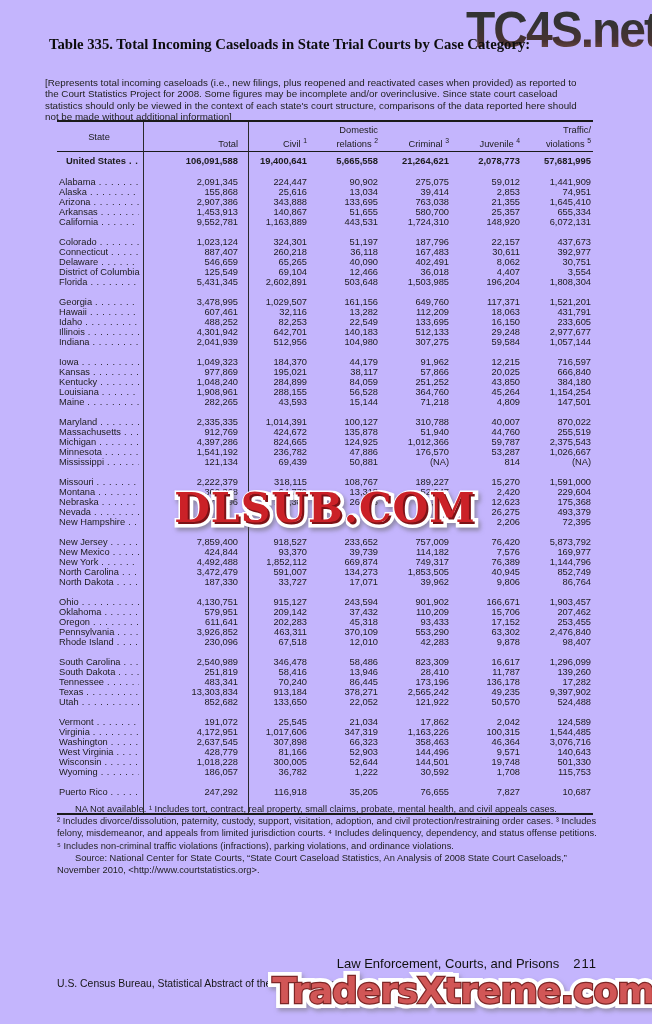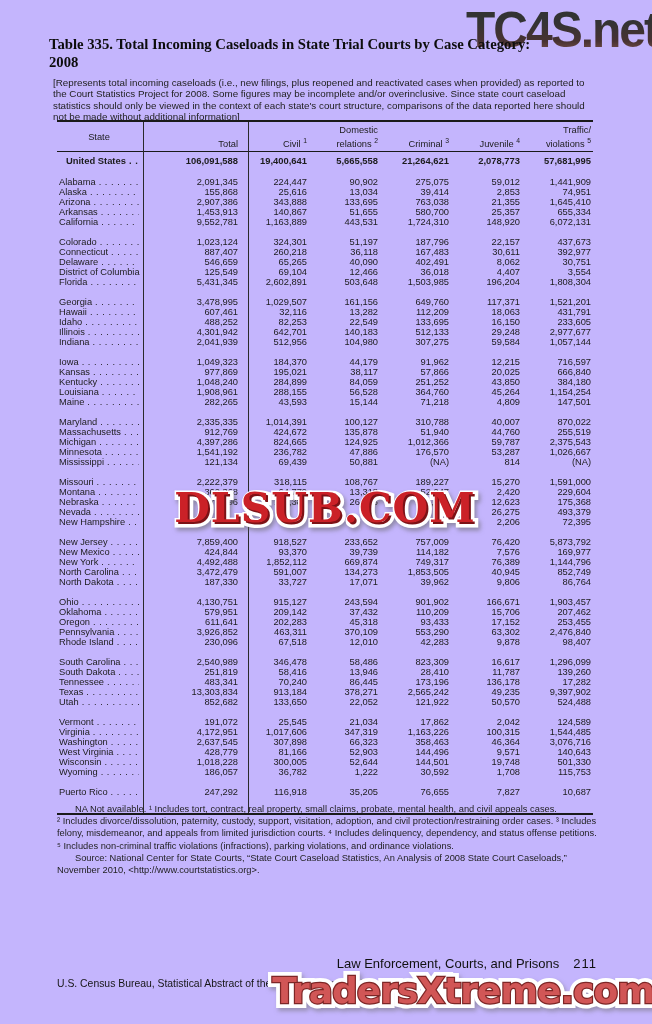--- a/index.html
+++ b/index.html
@@ -3,21 +3,21 @@
 <meta charset="utf-8">
 <style>
   html,body{margin:0;padding:0;background:#e8e8e8;}
   .page{position:relative;width:652px;height:1024px;background:#c4b5fd;
         font-family:"Liberation Sans",sans-serif;color:#1c1c1c;overflow:hidden;margin:0 auto;}
 
   
   .title{position:absolute;left:49px;top:36px;margin:0;font-family:"Liberation Serif",serif;
          font-weight:bold;font-size:14.7px;line-height:17.5px;color:#0d0d0d;}
   .title .t1{white-space:nowrap;}
-  .note{position:absolute;left:53px;top:77px;width:543px;margin:0;font-size:9.8px;line-height:11.4px;color:#222;}
+  .note{position:absolute;left:45px;top:77px;width:543px;margin:0;font-size:9.8px;line-height:11.4px;color:#222;}
 
   
   .tbl{position:absolute;left:57px;top:120px;width:536px;
        border-top:2px solid #1a1a1a;border-bottom:2px solid #1a1a1a;padding-bottom:16px;}
   .vline{position:absolute;top:0;bottom:0;width:1px;background:#2a2a2a;}
   .v1{left:86px}.v2{left:191px}
   .thead{display:grid;grid-template-columns:86px 105px 61px 71px 71px 71px 71px;
          align-items:end;padding:3px 0 2px;border-bottom:1.5px solid #1a1a1a;
          font-size:9.3px;line-height:10.5px;}
   .hc{padding-right:2px;}
@@ -57,21 +57,20 @@
 </style>
 </head>
 <body>
 
 <div class="page">
 
   <div class="wm-top">TC4S.net</div>
 
   <h1 class="title">
     <div class="t1">Table 335. Total Incoming Caseloads in State Trial Courts by Case Category:</div>
-    <div class="t2">2008</div>
   </h1>
 
   <p class="note">[Represents total incoming caseloads (i.e., new filings, plus reopened and reactivated cases when provided) as reported to the Court Statistics Project for 2008.  Some figures may be incomplete and/or overinclusive.  Since state court caseload statistics should only be viewed in the context of each state's court structure, comparisons of the data reported here should not be made without additional information]</p>
 
   <div class="tbl">
     <div class="vline v1"></div>
     <div class="vline v2"></div>
     <div class="thead">
         <div class="hc a-center">
           <div>State</div>

